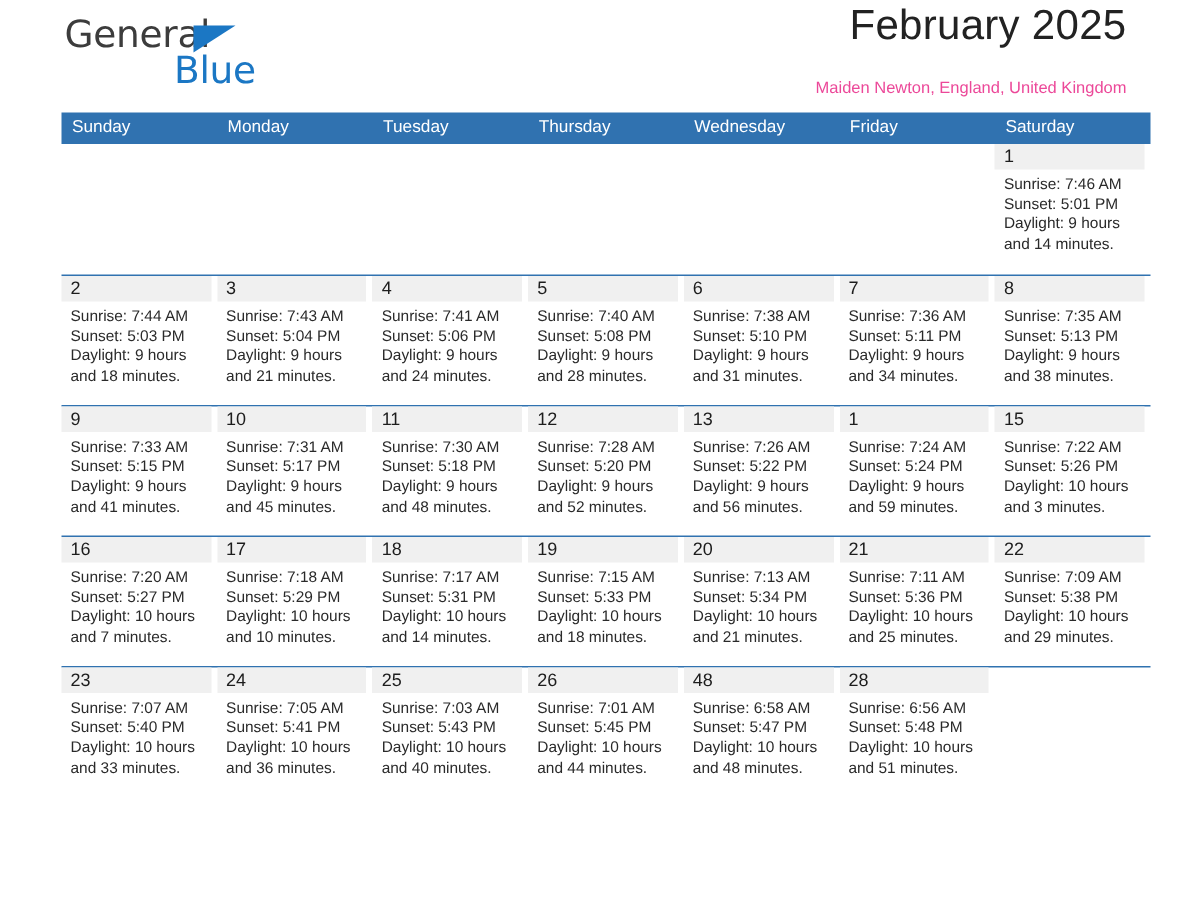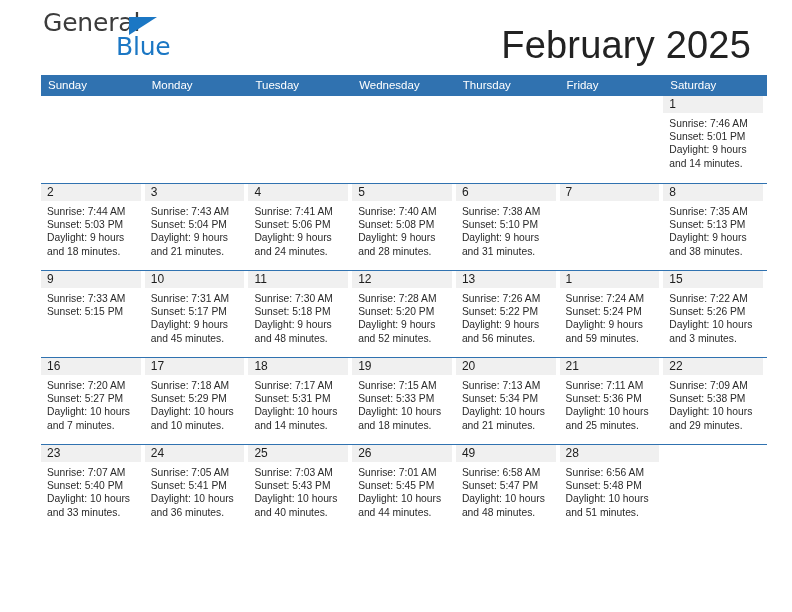--- a/index.html
+++ b/index.html
@@ -63,26 +63,25 @@
     font-family: "DejaVu Sans", sans-serif;
     font-weight: 400;
   }
   .title-block {
     position: absolute;
     right: 0;
     top: 0;
     text-align: right;
   }
   .cal-title {
-    font-size: 38px;
+    font-size: 28px;
     color: #222222;
     line-height: 34px;
     letter-spacing: 0.2px;
     white-space: nowrap;
-    margin-top: 28px;
   }
   .cal-subtitle {
     font-size: 11px;
     color: #ec4899;
     line-height: 22px;
     margin-top: 14px;
     white-space: nowrap;
   }
 
   
@@ -162,22 +161,22 @@
       <div class="cal-title">February 2025</div>
       <div class="cal-subtitle">Maiden Newton, England, United Kingdom</div>
     </div>
   </div>
 
   <div class="calendar">
     <div class="weekdays">
       <div class="weekday">Sunday</div>
       <div class="weekday">Monday</div>
       <div class="weekday">Tuesday</div>
+      <div class="weekday">Thursday</div>
       <div class="weekday">Wednesday</div>
-      <div class="weekday">Thursday</div>
       <div class="weekday">Friday</div>
       <div class="weekday">Saturday</div>
     </div>
 
     <div id="weeks-container">
         <div class="week">
           <div class="day blank">
             <div class="day-num-band"></div>
           </div>
           <div class="day blank">
@@ -240,36 +239,42 @@
           <div class="day">
             <div class="day-num-band">6</div>
             <div class="day-info">
               <div>Sunrise: 7:38 AM</div>
               <div>Sunset: 5:10 PM</div>
               <div class="daylight">Daylight: 9 hours and 31 minutes.</div>
             </div>
           </div>
           <div class="day">
             <div class="day-num-band">7</div>
+            <div class="day-info">
+              <div>Sunrise: 7:36 AM</div>
+              <div>Sunset: 5:11 PM</div>
+              <div class="daylight">Daylight: 9 hours and 34 minutes.</div>
+            </div>
           </div>
           <div class="day">
             <div class="day-num-band">8</div>
             <div class="day-info">
               <div>Sunrise: 7:35 AM</div>
               <div>Sunset: 5:13 PM</div>
               <div class="daylight">Daylight: 9 hours and 38 minutes.</div>
             </div>
           </div>
         </div>
         <div class="week">
           <div class="day">
             <div class="day-num-band">9</div>
             <div class="day-info">
               <div>Sunrise: 7:33 AM</div>
               <div>Sunset: 5:15 PM</div>
+              <div class="daylight">Daylight: 9 hours and 41 minutes.</div>
             </div>
           </div>
           <div class="day">
             <div class="day-num-band">10</div>
             <div class="day-info">
               <div>Sunrise: 7:31 AM</div>
               <div>Sunset: 5:17 PM</div>
               <div class="daylight">Daylight: 9 hours and 45 minutes.</div>
             </div>
           </div>
@@ -399,21 +404,21 @@
           </div>
           <div class="day">
             <div class="day-num-band">26</div>
             <div class="day-info">
               <div>Sunrise: 7:01 AM</div>
               <div>Sunset: 5:45 PM</div>
               <div class="daylight">Daylight: 10 hours and 44 minutes.</div>
             </div>
           </div>
           <div class="day">
-            <div class="day-num-band">49</div>
+            <div class="day-num-band">48</div>
             <div class="day-info">
               <div>Sunrise: 6:58 AM</div>
               <div>Sunset: 5:47 PM</div>
               <div class="daylight">Daylight: 10 hours and 48 minutes.</div>
             </div>
           </div>
           <div class="day">
             <div class="day-num-band">28</div>
             <div class="day-info">
               <div>Sunrise: 6:56 AM</div>

